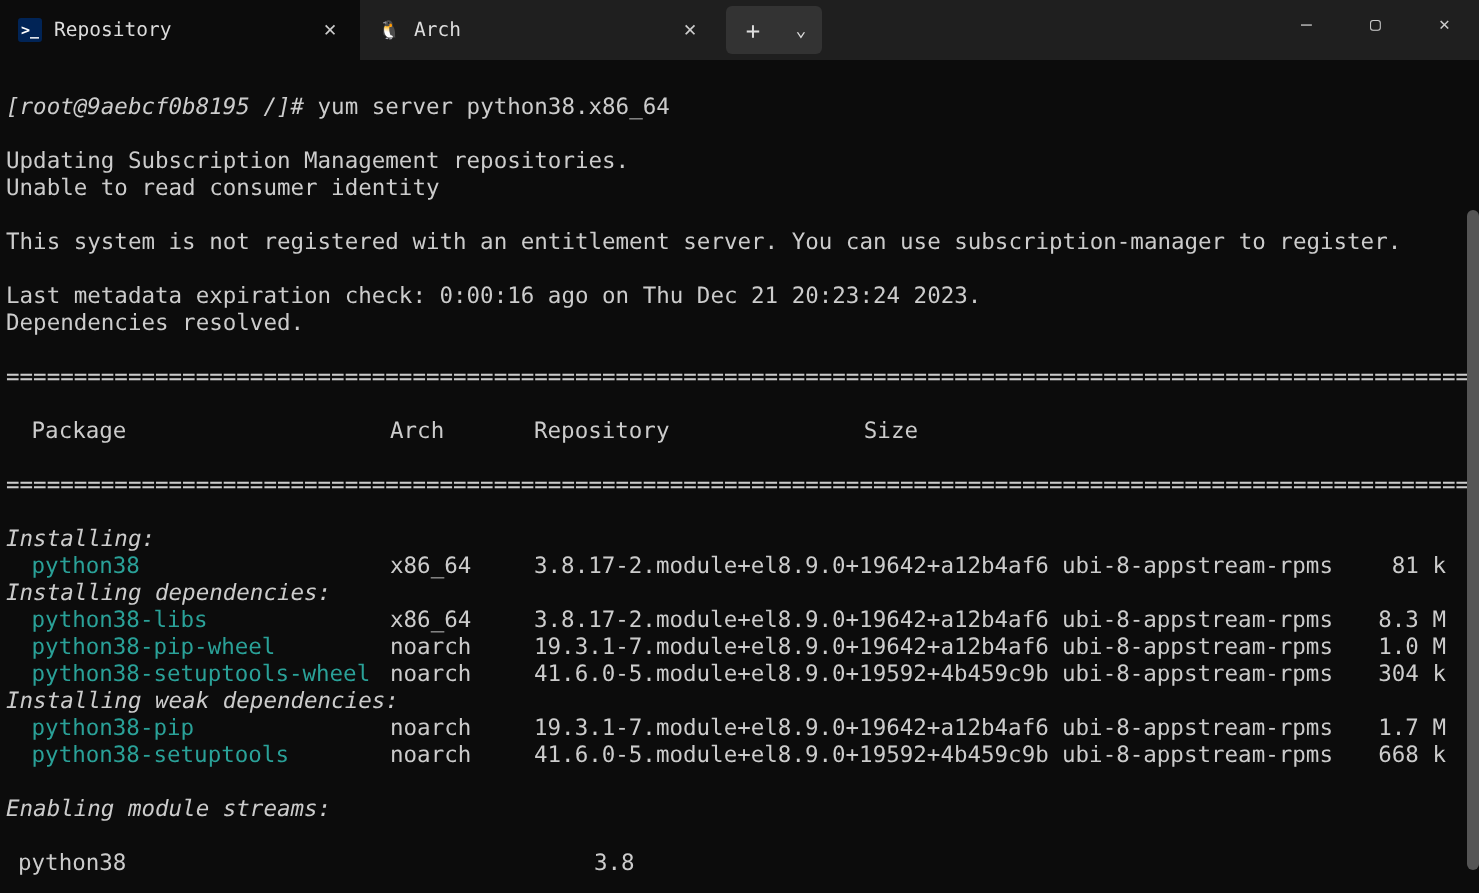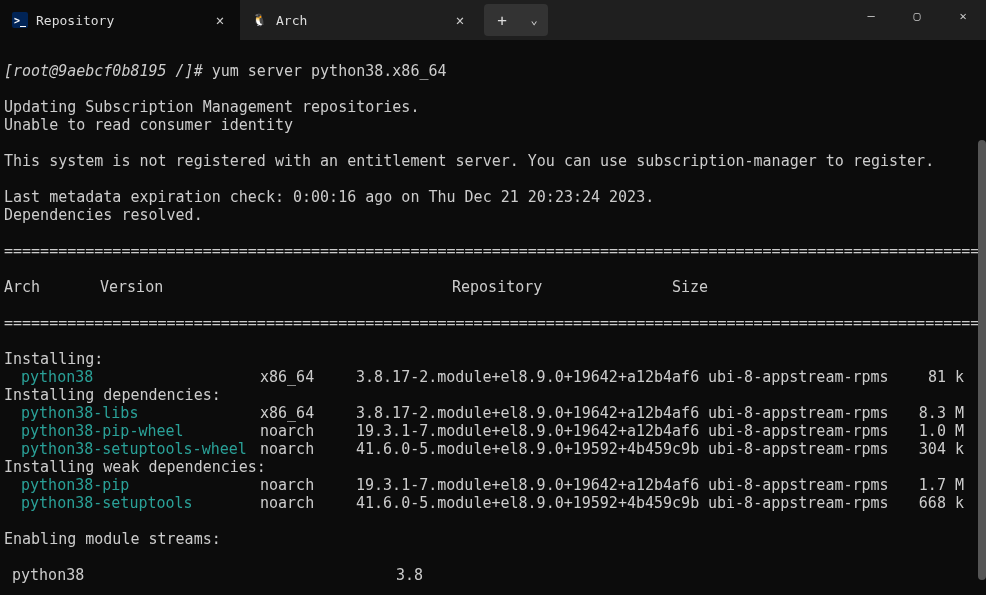--- a/index.html
+++ b/index.html
@@ -76,21 +76,21 @@
 
   
   .row { display: flex; }
   .c-pkg   { width: 256px; padding-left: 8px; }
   .c-arch  { width: 96px; }
   .c-ver   { width: 352px; }
   .c-repo  { width: 200px; }
   .c-size  { width: 62px; text-align: right; padding-right: 6px; }
 
   .hdr .c-pkg { padding-left: 8px; }
-  .section { padding-left: 0; }
+  .section { padding-left: 0; font-style: italic; }
   .stream .c-pkg { padding-left: 8px; }
   .stream .c-ver { padding-left: 0; margin-left: 40px; }
 
   .ps-icon-box {
     width:16px; height:16px; background:#012456; color:#fff;
     font-size:10px; font-weight:bold; display:flex; align-items:center; justify-content:center;
     border-radius:2px;
   }
 </style>
 </head>
@@ -120,21 +120,21 @@
     <div class="win-btn">—</div>
     <div class="win-btn">▢</div>
     <div class="win-btn close">✕</div>
   </div>
 </div>
 
 <div class="terminal">
 <div><span class="prompt-host">[root@9aebcf0b8195 /]#</span> <span>yum server python38.x86_64</span></div>
 <div id="preamble"><div>Updating Subscription Management repositories.</div><div>Unable to read consumer identity</div><div>&nbsp;</div><div>This system is not registered with an entitlement server. You can use subscription-manager to register.</div><div>&nbsp;</div><div>Last metadata expiration check: 0:00:16 ago on Thu Dec 21 20:23:24 2023.</div><div>Dependencies resolved.</div></div>
 <div>==========================================================================================================================</div>
-<div class="row hdr"><span class="c-arch">Arch</span><span class="c-ver">Version</span><span class="c-repo">Repository</span><span class="c-size">Size</span></div>
+<div class="row hdr"><span class="c-pkg"> Package</span><span class="c-arch">Arch</span><span class="c-repo">Repository</span><span class="c-size">Size</span></div>
 <div>==========================================================================================================================</div>
 <div id="sections"><div class="section">Installing:</div><div class="row"><span class="c-pkg"> <span class="pkg">python38</span></span><span class="c-arch">x86_64</span><span class="c-ver">3.8.17-2.module+el8.9.0+19642+a12b4af6</span><span class="c-repo">ubi-8-appstream-rpms</span><span class="c-size">81 k</span></div><div class="section">Installing dependencies:</div><div class="row"><span class="c-pkg"> <span class="pkg">python38-libs</span></span><span class="c-arch">x86_64</span><span class="c-ver">3.8.17-2.module+el8.9.0+19642+a12b4af6</span><span class="c-repo">ubi-8-appstream-rpms</span><span class="c-size">8.3 M</span></div><div class="row"><span class="c-pkg"> <span class="pkg">python38-pip-wheel</span></span><span class="c-arch">noarch</span><span class="c-ver">19.3.1-7.module+el8.9.0+19642+a12b4af6</span><span class="c-repo">ubi-8-appstream-rpms</span><span class="c-size">1.0 M</span></div><div class="row"><span class="c-pkg"> <span class="pkg">python38-setuptools-wheel</span></span><span class="c-arch">noarch</span><span class="c-ver">41.6.0-5.module+el8.9.0+19592+4b459c9b</span><span class="c-repo">ubi-8-appstream-rpms</span><span class="c-size">304 k</span></div><div class="section">Installing weak dependencies:</div><div class="row"><span class="c-pkg"> <span class="pkg">python38-pip</span></span><span class="c-arch">noarch</span><span class="c-ver">19.3.1-7.module+el8.9.0+19642+a12b4af6</span><span class="c-repo">ubi-8-appstream-rpms</span><span class="c-size">1.7 M</span></div><div class="row"><span class="c-pkg"> <span class="pkg">python38-setuptools</span></span><span class="c-arch">noarch</span><span class="c-ver">41.6.0-5.module+el8.9.0+19592+4b459c9b</span><span class="c-repo">ubi-8-appstream-rpms</span><span class="c-size">668 k</span></div></div>
 <div class="section">Enabling module streams:</div>
 <div class="row stream"><span class="c-pkg">python38</span><span class="c-arch"></span><span class="c-ver">3.8</span></div>
 
 
 
 
 
 

